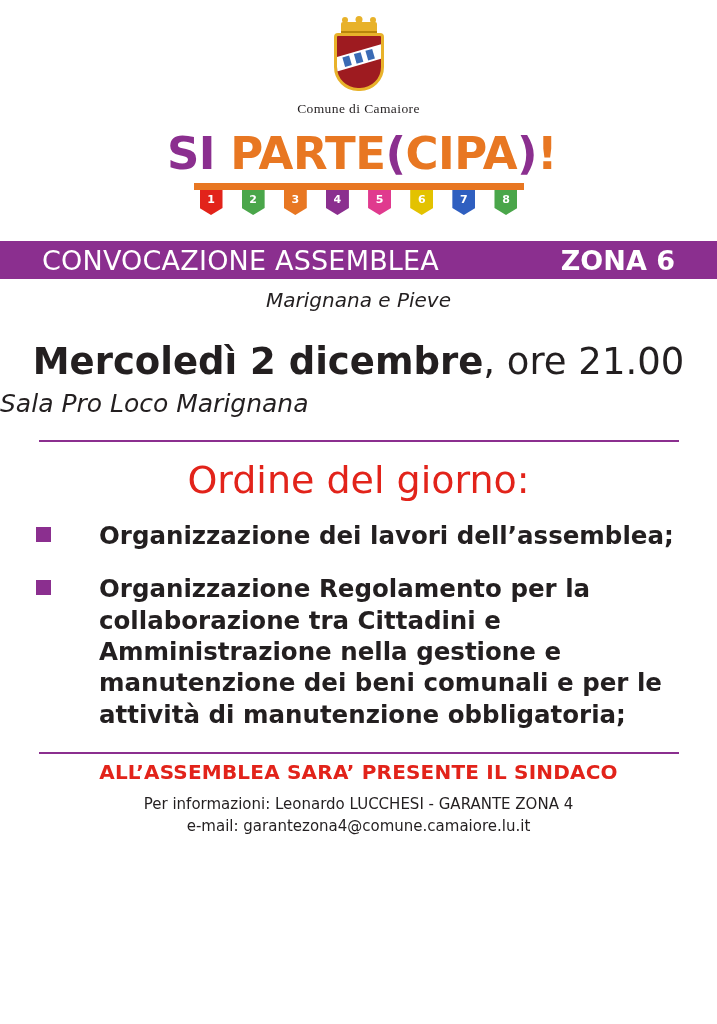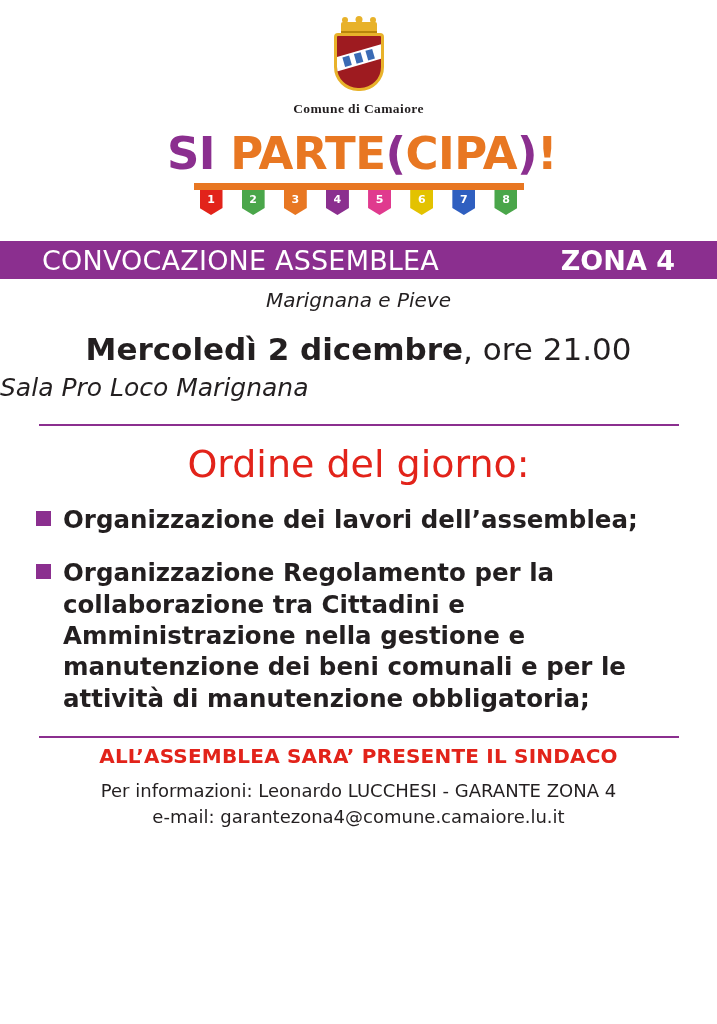--- a/index.html
+++ b/index.html
@@ -19,21 +19,20 @@
     width: 717px;
     height: 1024px;
     position: relative;
     box-sizing: border-box;
   }
 
   
   .crest-wrap {
     text-align: center;
     padding-top: 22px;
-    font-weight: bold;
   }
   .crest {
     width: 58px;
     height: 72px;
     margin: 0 auto;
     position: relative;
   }
   .crest .crown {
     position: absolute;
     top: 0;
@@ -184,22 +183,22 @@
     font-family: "DejaVu Sans", sans-serif;
     font-weight: normal;
     font-style: italic;
     font-size: 20px;
     color: #231f20;
   }
 
   
   .when {
     text-align: center;
-    margin-top: 19px;
-    font-size: 31px;
+    margin-top: 28px;
+    font-size: 37px;
     color: #231f20;
     font-family: "DejaVu Sans", sans-serif;
   }
   .when .strong { font-weight: bold; }
   .when .light { font-weight: normal; }
   .where {
     margin-top: 6px;
     font-family: "DejaVu Sans", sans-serif;
     font-style: italic;
     font-size: 25px;
@@ -221,20 +220,21 @@
     font-family: "DejaVu Sans", sans-serif;
     font-size: 38px;
   }
   .agenda {
     margin: 18px 30px 0 36px;
   }
   .agenda-item {
     display: flex;
     align-items: flex-start;
     margin-bottom: 22px;
+    gap: 36px;
   }
   .bullet {
     width: 15px;
     height: 15px;
     background: #8b2f8f;
     flex: 0 0 auto;
     margin-top: 7px;
     margin-right: 12px;
   }
   .agenda-text {
@@ -259,21 +259,21 @@
     color: #e2231a;
     font-family: "DejaVu Sans", sans-serif;
     font-weight: bold;
     font-size: 20px;
     letter-spacing: 0.2px;
   }
   .footer-info {
     text-align: center;
     margin-top: 10px;
     font-family: "DejaVu Sans", sans-serif;
-    font-size: 18px;
+    font-size: 15px;
     line-height: 1.45;
     color: #231f20;
   }
 </style>
 </head>
 <body>
 
 <div class="page">
 
   <div class="crest-wrap">
@@ -303,21 +303,21 @@
         <div class="flag" style="background: rgb(139, 47, 143);">4</div>
         <div class="flag" style="background: rgb(224, 58, 142);">5</div>
         <div class="flag" style="background: rgb(227, 194, 0);">6</div>
         <div class="flag" style="background: rgb(47, 95, 192);">7</div>
         <div class="flag" style="background: rgb(74, 166, 74);">8</div>
       </div>
   </div>
 
   <div class="banner">
     <div class="banner-left">CONVOCAZIONE ASSEMBLEA</div>
-    <div class="banner-right">ZONA 4</div>
+    <div class="banner-right">ZONA 6</div>
   </div>
   <div class="subbanner">Marignana e Pieve</div>
 
   <div class="when">
     <span class="strong">Mercoledì 2 dicembre</span><span class="light">, ore 21.00</span>
   </div>
   <div class="where">Sala Pro Loco Marignana</div>
 
   <div class="rule"></div>
 

